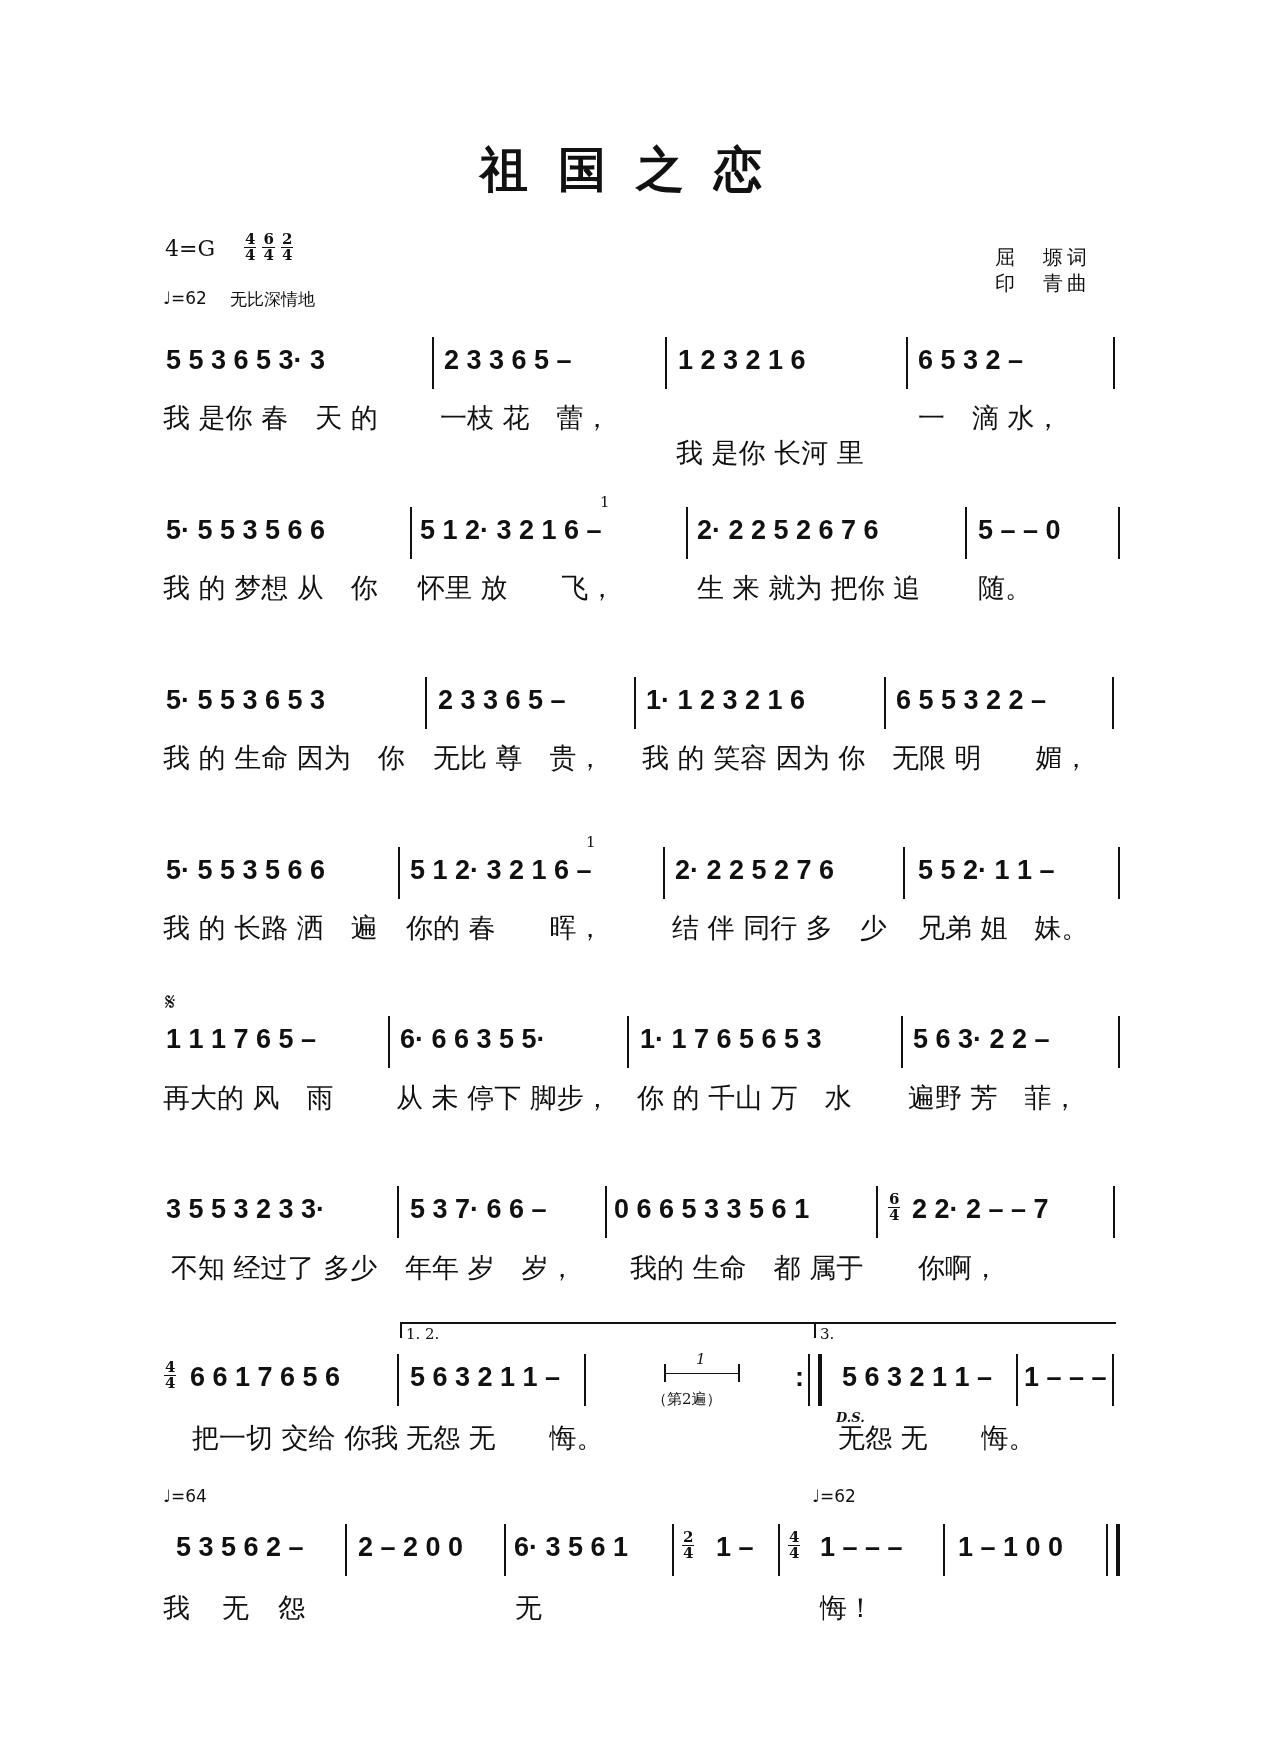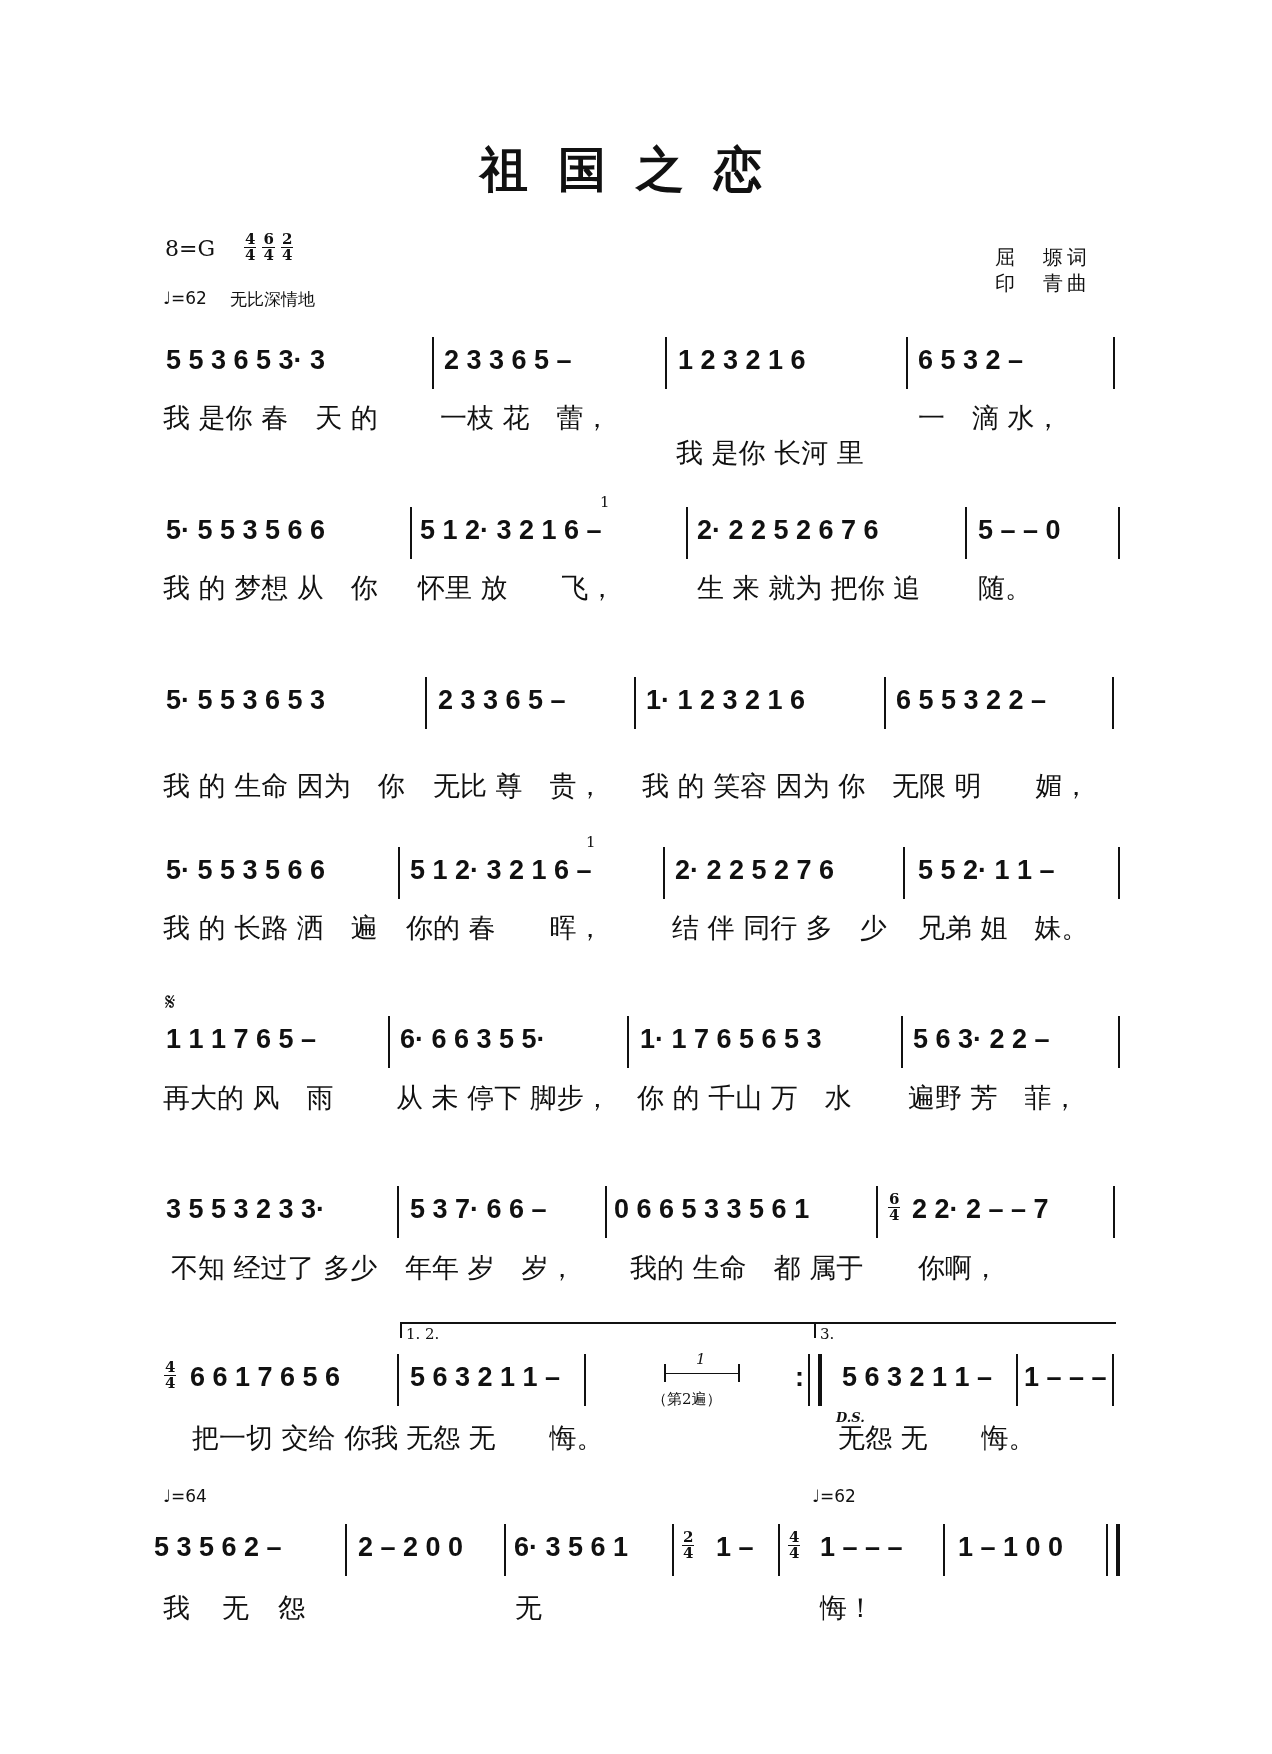--- a/index.html
+++ b/index.html
@@ -22,21 +22,21 @@
   .ds { font-family:"DejaVu Serif", serif; font-style:italic; font-weight:bold; font-size:13px;margin-left:48px; }
   .volta { position:absolute; border-top:2px solid #111; border-left:2px solid #111; height:14px; }
   .volta span { font-family:"DejaVu Serif", serif; font-size:15px; position:absolute; left:4px; top:1px; }
   .dbl { position:absolute; width:8px; border-left:2px solid #111; border-right:4px solid #111; }
 </style>
 </head>
 <body>
 
 <div class="abs title">祖国之恋</div>
 
-<div class="abs key">8=G</div>
+<div class="abs key">4=G</div>
 <div class="tsig">
   <span class="ts">
       <span class="n">4</span>
       <span>4</span>
     </span>
   <span class="ts">
       <span class="n">6</span>
       <span>4</span>
     </span>
   <span class="ts">
@@ -87,21 +87,21 @@
 <div class="row-notes" style="top:685px;">
   <span class="tok notes" style="left:166px;">5· 5  5 3  6 5  3</span>
   <div class="bar" style="left:425px; top:-8px; height:52px;"></div>
   <span class="tok notes" style="left:438px;">2 3  3 6  5 –</span>
   <div class="bar" style="left:634px; top:-8px; height:52px;"></div>
   <span class="tok notes" style="left:646px;">1· 1  2 3  2 1  6</span>
   <div class="bar" style="left:884px; top:-8px; height:52px;"></div>
   <span class="tok notes" style="left:896px;">6 5  5 3 2  2 –</span>
   <div class="bar" style="left:1112px; top:-8px; height:52px;"></div>
 </div>
-<div class="row-lyrics" style="top:768px;">
+<div class="row-lyrics" style="top:740px;">
   <span class="tok lyric" style="left:163px;">我 的 生命 因为　你</span>
   <span class="tok lyric" style="left:433px;">无比 尊　贵，</span>
   <span class="tok lyric" style="left:642px;">我 的 笑容 因为 你</span>
   <span class="tok lyric" style="left:892px;">无限 明　　媚，</span>
 </div>
 
 <div class="row-notes" style="top:855px;">
   <span class="tok notes" style="left:166px;">5· 5  5 3  5 6 6</span>
   <div class="bar" style="left:398px; top:-8px; height:52px;"></div>
   <span class="tok notes" style="left:410px;">5 1  2· 3 2 1  6 –</span>
@@ -188,21 +188,21 @@
 </div>
 <div class="row-lyrics" style="top:1420px;">
   <span class="tok lyric" style="left:192px;">把一切 交给 你我</span>
   <span class="tok lyric" style="left:406px;">无怨 无　　悔。</span>
   <span class="tok lyric" style="left:838px;">无怨 无　　悔。</span>
 </div>
 
 <span class="abs tempo" style="left:163px; top:1486px;">♩=64</span>
 <span class="abs tempo" style="left:812px; top:1486px;">♩=62</span>
 <div class="row-notes" style="top:1532px;">
-  <span class="tok notes" style="left:154px;text-align:right;">5 3  5 6  2 –</span>
+  <span class="tok notes" style="left:176px;text-align:right;">5 3  5 6  2 –</span>
   <div class="bar" style="left:345px; top:-8px; height:52px;"></div>
   <span class="tok notes" style="left:358px;">2 – 2 0  0</span>
   <div class="bar" style="left:504px; top:-8px; height:52px;"></div>
   <span class="tok notes" style="left:514px;">6·  3  5  6 1</span>
   <div class="bar" style="left:672px; top:-8px; height:52px;"></div>
   <span class="ts" style="position:absolute; left:678px; top:-2px;">
       <span class="n">2</span>
       <span>4</span>
     </span>
   <span class="tok notes" style="left:716px;">1 –</span>

